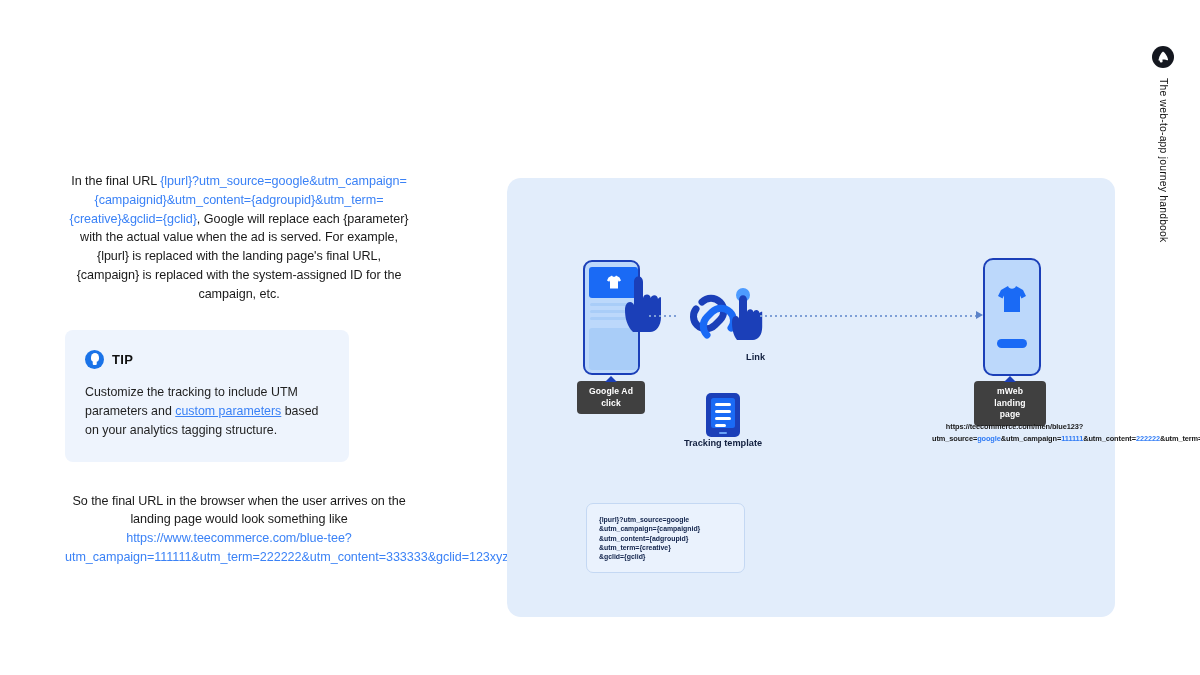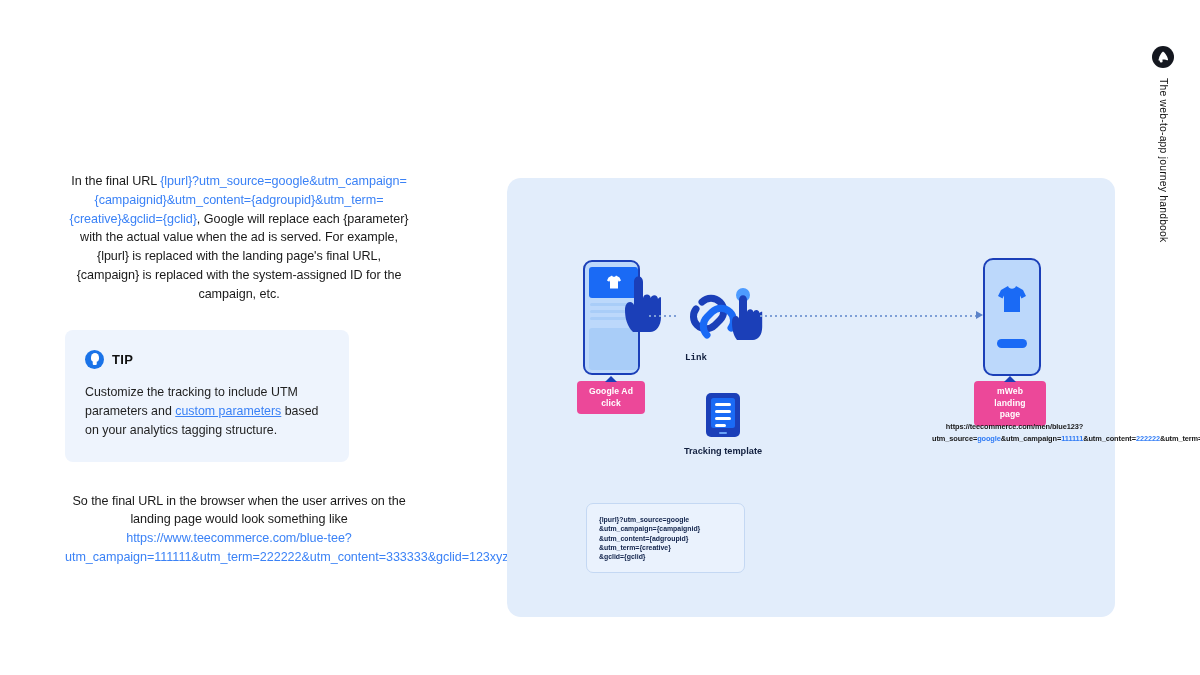--- a/index.html
+++ b/index.html
@@ -87,21 +87,21 @@
   .src-block {
     position: absolute; left: 4px; top: 66px; width: 49px; height: 42px;
     background: #a9cdf8; border-radius: 3px;
   }
 
   
   .hand-big { position: absolute; left: 116px; top: 96px; width: 38px; height: 60px; }
 
   
   .badge {
-    position: absolute; background: #ec4899; color: #fff;
+    position: absolute; background: #404040; color: #fff;
     border-radius: 4px; text-align: center;
     font-size: 8.6px; font-weight: bold; line-height: 11.5px;
     padding: 5px 9px; letter-spacing: .1px;
   }
   .badge::before {
     content: ""; position: absolute; left: 50%; top: -5px;
     transform: translateX(-50%);
     border-left: 6px solid transparent; border-right: 6px solid transparent;
     border-bottom: 6px solid #1b3fb8;
   }
@@ -123,41 +123,41 @@
     position: absolute; left: 469px; top: 133px;
     width: 0; height: 0;
     border-top: 4.5px solid transparent; border-bottom: 4.5px solid transparent;
     border-left: 7px solid #5c83c9;
   }
 
   
   .link-group { position: absolute; left: 178px; top: 110px; width: 80px; height: 56px; }
   .link-caption {
     position: absolute; left: 178px; top: 174px; width: 80px;
-    text-align: left; font-size: 9.2px; font-weight: bold; color: #12203f; font-family: Liberation Mono, monospace;
+    text-align: right; font-size: 9.2px; font-weight: bold; color: #12203f;
   }
 
   
   .tablet {
     position: absolute; left: 199px; top: 215px;
     width: 34px; height: 44px; background: #1b3fb8; border-radius: 5px;
   }
   .tablet-screen {
     position: absolute; left: 5px; top: 5px; width: 24px; height: 30px;
     background: #1a6af5; border-radius: 2.5px;
   }
   .tablet-line {
     position: absolute; left: 4px; height: 3px; background: #fff; border-radius: 1.5px;
   }
   .tablet-home {
     position: absolute; left: 50%; transform: translateX(-50%); bottom: 3px;
     width: 8px; height: 2.5px; background: #6aa3f7; border-radius: 1.5px;
   }
   .tablet-caption {
-    position: absolute; left: 160px; top: 268px; width: 112px;
+    position: absolute; left: 160px; top: 260px; width: 112px;
     text-align: center; font-size: 9.2px; font-weight: bold; color: #12203f;
   }
 
   
   .codebox {
     position: absolute; left: 79px; top: 325px; width: 159px;
     background: #eaf2fd; border: 1px solid #c4d8f3; border-radius: 7px;
     padding: 11px 12px;
   }
   .codebox pre {

